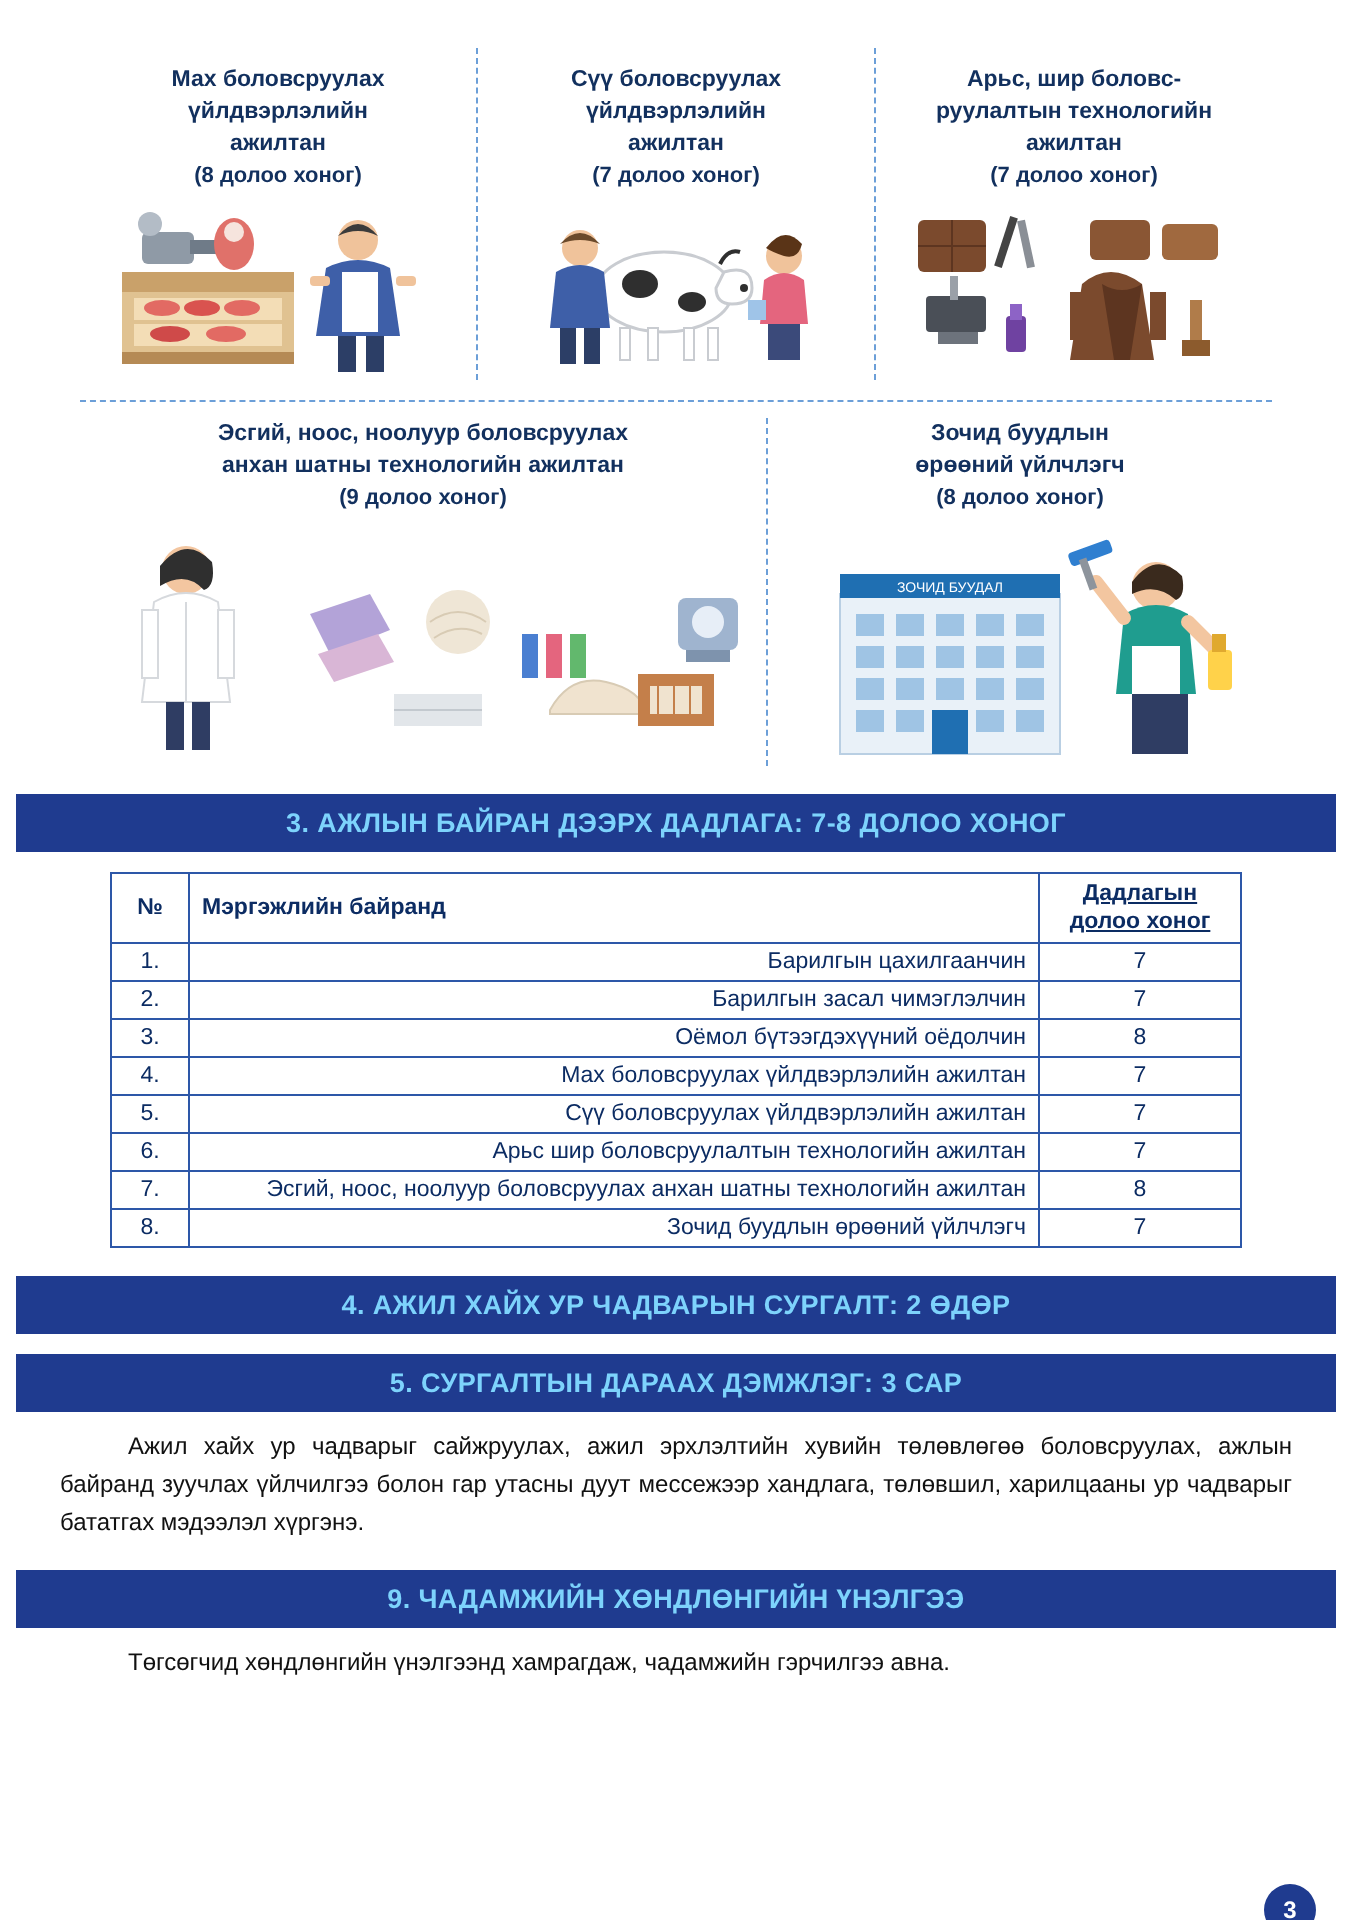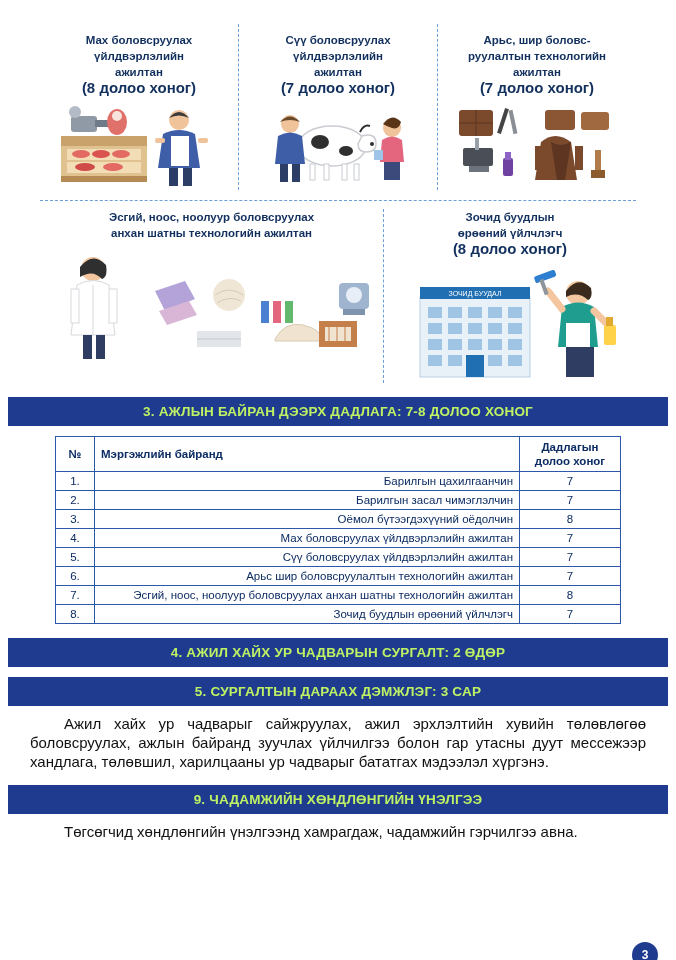--- a/index.html
+++ b/index.html
@@ -39,21 +39,21 @@
     border-left: 1px dashed #6c9fd8;
   }
   .card-title {
     font-size: 11.5px;
     line-height: 16px;
     color: #12305e;
     font-weight: 700;
     white-space: pre-line;
   }
   .card-weeks {
-    font-size: 15px;
+    font-size: 11px;
     line-height: 16px;
     color: #12305e;
     font-weight: 700;
   }
   .card-art {
     height: 88px;
     margin-top: 6px;
     position: relative;
   }
 
@@ -68,21 +68,21 @@
     text-align: center;
     padding: 0 6px;
   }
   .card-b.wide { flex: 1.45; }
   .card-b.narrow { flex: 1; border-left: 1px dashed #6c9fd8; }
   .card-b .card-art { height: 120px; }
 
   
   .bar {
     background: #1f3b8f;
-    color: #bef264;
+    color: #7dd3fc;
     font-size: 13.5px;
     font-weight: 700;
     text-align: center;
     padding: 7px 10px;
     margin: 14px 8px 0 8px;
     letter-spacing: .2px;
   }
   .bar.tight { margin-top: 10px; }
 
   
@@ -101,26 +101,26 @@
   }
   th {
     font-weight: 700;
     text-align: left;
     vertical-align: middle;
     background: #ffffff;
   }
   th.c-num, td.c-num { width: 26px; text-align: center; }
   th.c-weeks, td.c-weeks { width: 88px; text-align: center; }
   td.c-name { text-align: right; }
-  .th-weeks { text-align: center; line-height: 14px; }
+  .th-weeks { text-align: center; line-height: 14px; text-decoration: underline; }
 
   
   .para {
     margin: 8px 30px 0 30px;
-    font-size: 15px;
+    font-size: 12px;
     line-height: 19px;
     text-align: justify;
     color: #111111;
     text-indent: 34px;
   }
 
   
   .page-number {
     position: absolute;
     right: 18px;
@@ -254,20 +254,21 @@
       </div>
     </div>
 
   </div>
 
   <div class="cards-bottom">
 
     <div class="card-b wide">
       <div class="card-title">Эсгий, ноос, ноолуур боловсруулах
 анхан шатны технологийн ажилтан</div>
+      <div class="card-weeks">(9 долоо хоног)</div>
       <div class="card-art">
         <svg class="art-svg" width="330" height="118" viewBox="0 0 330 118" aria-hidden="true">
 
           <circle cx="46" cy="22" r="12" fill="#f3c6a0"></circle>
           <path d="M33 20 q13 -16 26 -2 q2 12 -4 14 q-9 -10 -22 -2z" fill="#2f2f2f"></path>
           <path d="M30 38 q16 -9 32 0 l6 50 h-44z" fill="#ffffff" stroke="#d6d9dd"></path>
           <path d="M46 38 v50" stroke="#d6d9dd"></path>
           <rect x="36" y="88" width="9" height="24" fill="#2f3d63"></rect>
           <rect x="49" y="88" width="9" height="24" fill="#2f3d63"></rect>
           <rect x="24" y="42" width="8" height="34" fill="#ffffff" stroke="#d6d9dd"></rect>

